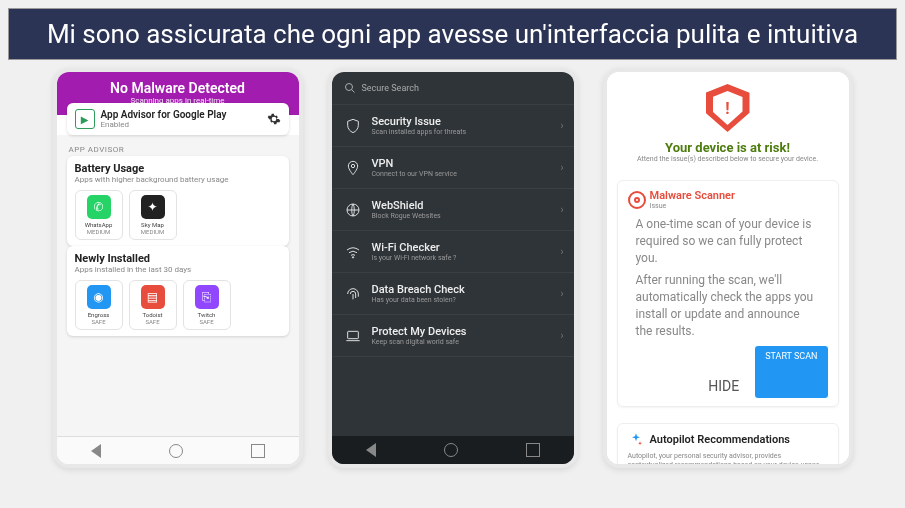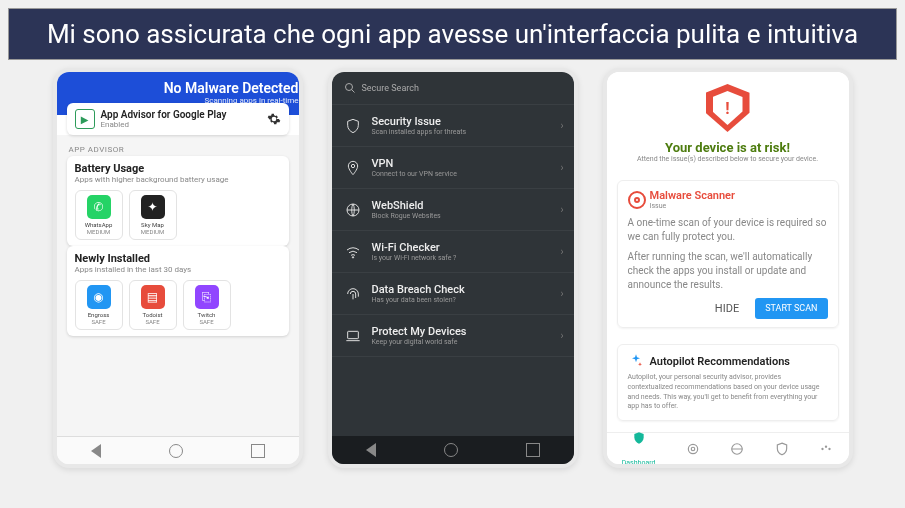--- a/index.html
+++ b/index.html
@@ -2,21 +2,21 @@
 <html><head>
 <meta charset="utf-8">
 <style>
 * { box-sizing: border-box; margin: 0; padding: 0; }
 body { font-family: -apple-system, BlinkMacSystemFont, "Segoe UI", Roboto, Arial, sans-serif; background: #f0f0f0; width: 905px; height: 508px; overflow: hidden; }
 .banner { background: #2c3456; color: #fff; text-align: center; padding: 10px 20px; font-size: 26px; font-weight: 400; margin: 8px; border: 1px solid #999; }
 .phones { display: flex; justify-content: space-around; padding: 0 40px; }
 .phone { width: 250px; height: 400px; border: 4px solid #e8e8e8; border-radius: 16px; background: #fff; overflow: hidden; position: relative; box-shadow: 0 2px 6px rgba(0,0,0,0.1); }
 .phone-inner { height: 100%; overflow: hidden; display:flex; flex-direction:column;}
 
-.p1-header { background: #1d4ed8; color: #fff; text-align: right; padding: 8px 0 10px; }
+.p1-header { background: #a21caf; color: #fff; text-align: center; padding: 8px 0 10px; }
 .p1-header-t { font-size: 14px; font-weight: 600; }
 .p1-header-s { font-size: 8px; opacity: .9; }
 .p1-card { background: #fff; border-radius: 6px; margin: 0 10px; padding: 6px 8px; box-shadow: 0 1px 3px rgba(0,0,0,0.15); }
 .p1-advisor { display: flex; align-items: center; gap: 6px; margin: -12px 10px 0; position: relative; z-index: 2; }
 .p1-play { width: 20px; height: 20px; border: 1px solid #2d9b5a; border-radius: 3px; display:flex;align-items:center;justify-content:center; color:#2d9b5a; font-size:10px;}
 .p1-advisor-t { font-size: 10px; font-weight: 600; color:#222; }
 .p1-advisor-s { font-size: 8px; color: #888; }
 .gear { width: 14px; height: 14px; margin-left: auto; color:#333;}
 .p1-body { background: #f5f5f5; flex:1; padding: 4px 0; }
 .p1-section-h { font-size: 8px; color: #888; letter-spacing: .5px; padding: 6px 12px 2px; }
@@ -48,23 +48,23 @@
 .shield { width:44px;height:48px; background:#e74c3c; margin:0 auto; clip-path: polygon(50% 0, 100% 18%, 100% 60%, 50% 100%, 0 60%, 0 18%); display:flex;align-items:center;justify-content:center;}
 .shield-inner{width:30px;height:34px;background:#fff;clip-path: polygon(50% 0, 100% 18%, 100% 60%, 50% 100%, 0 60%, 0 18%);display:flex;align-items:center;justify-content:center;color:#e74c3c;font-weight:700;font-size:16px;}
 .p3-risk { font-size: 13px; font-weight:700; color:#4d7c0f; }
 .p3-risk-s { font-size: 7px; color:#888; line-height:1.3; padding: 0 8px;}
 .p3-card { border:1px solid #eee; border-radius:6px; margin: 8px 10px; padding: 8px 10px; box-shadow: 0 1px 2px rgba(0,0,0,.05);}
 .p3-mw-h { display:flex; align-items:center; gap:4px;}
 .target-icon{width:18px;height:18px;border:2px solid #e74c3c;border-radius:50%;position:relative;}
 .target-icon::after{content:"";position:absolute;inset:4px;border:2px solid #e74c3c;border-radius:50%;}
 .p3-mw-t { color:#e74c3c; font-size:11px; font-weight:600;}
 .p3-mw-issue{ font-size:7px;color:#888;}
-.p3-mw-txt { font-size:10px; color:#888; line-height:1.4; margin:6px 0;}
+.p3-mw-txt { font-size:12px; color:#888; line-height:1.4; margin:6px 8px;}
 .p3-btns { display:flex; justify-content:flex-end; gap:8px; }
-.btn-hide { color:#555; font-size:11px; padding:4px 8px;}
+.btn-hide { color:#555; font-size:14px; padding:4px 8px;margin-top:28px;}
 .btn-scan { background:#2196f3; color:#fff; font-size:9px; padding:5px 10px; border-radius:3px;}
 .p3-auto-h { display:flex; align-items:center; gap:6px; font-size:11px; font-weight:600; color:#222;}
 .sparkle{width:16px;height:16px; position:relative;}
 .sparkle svg{width:100%;height:100%;}
 .p3-auto-txt { font-size:7px; color:#888; line-height:1.4; margin-top:4px;}
 .p3-tabs { height:32px; border-top:1px solid #eee; display:flex; justify-content:space-around; align-items:center; font-size:7px; color:#999; margin-top:auto;}
 .tab { display:flex;flex-direction:column;align-items:center; gap:14px;}
 .tab.active { color:#14b89a; }
 .tab-icon { width:14px;height:14px; }
 svg { display:block; }
@@ -216,21 +216,21 @@
       </div>
       <div class="p2-row">
         <div class="p2-icon">
             <svg viewBox="0 0 24 24" width="16" height="16" fill="none" stroke="currentColor" stroke-width="1.5">
               <rect x="4" y="5" width="16" height="11" rx="1"></rect>
               <path d="M2 19h20"></path>
             </svg>
           </div>
         <div>
             <div class="p2-t">Protect My Devices</div>
-            <div class="p2-s">Keep your digital world safe</div>
+            <div class="p2-s">Keep scan digital world safe</div>
           </div>
         <span class="p2-chev">›</span>
       </div>
       <div class="p2-nav">
         <div class="nav-tri" style="border-right-color:#888"></div>
         <div class="nav-btn nav-circ"></div>
         <div class="nav-btn"></div>
       </div>
     </div>
   </div>

